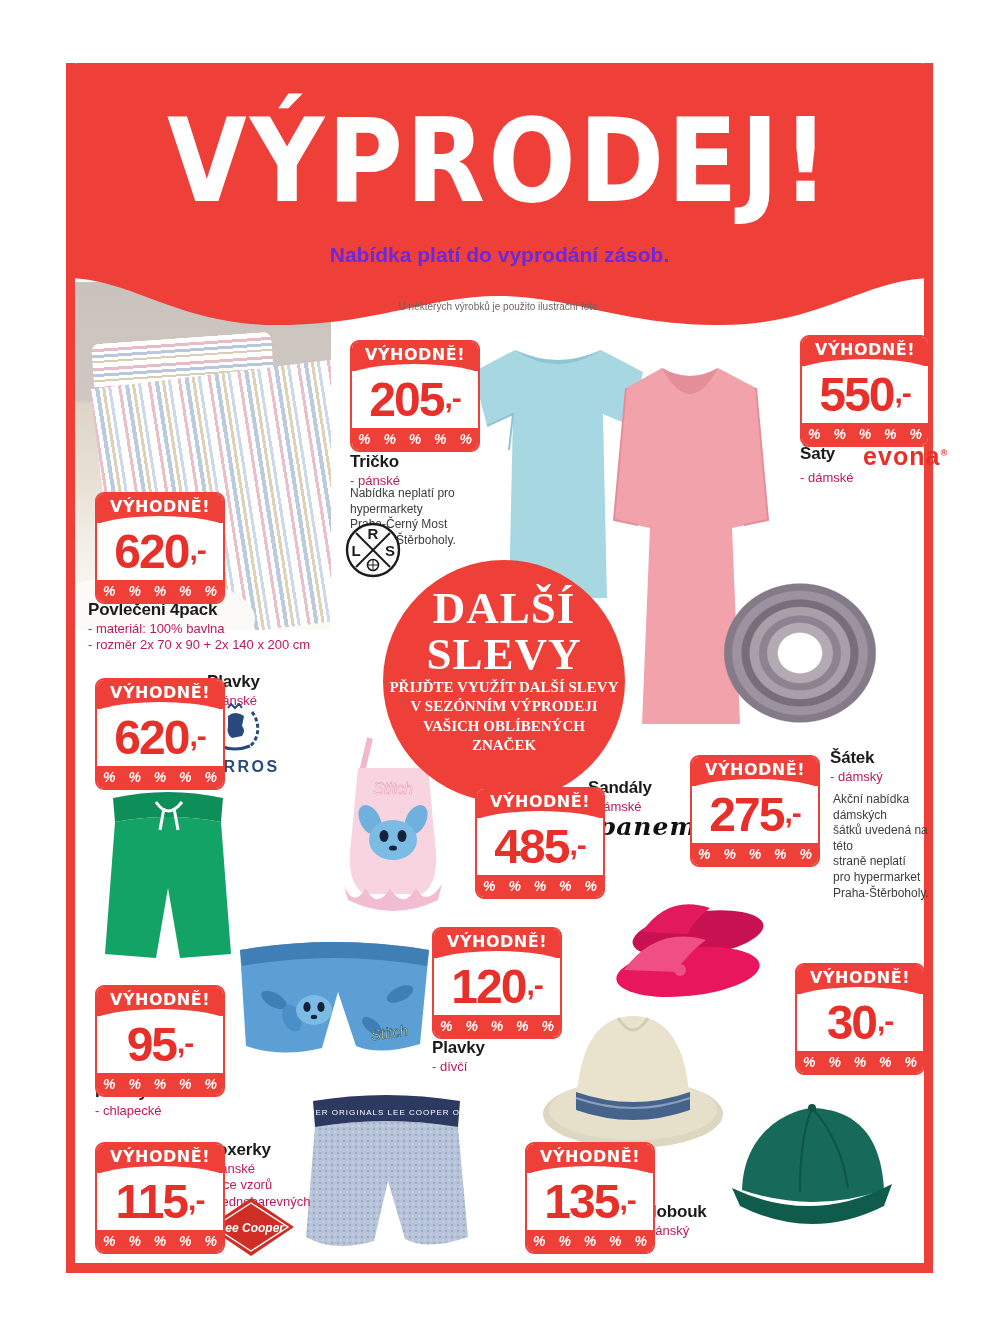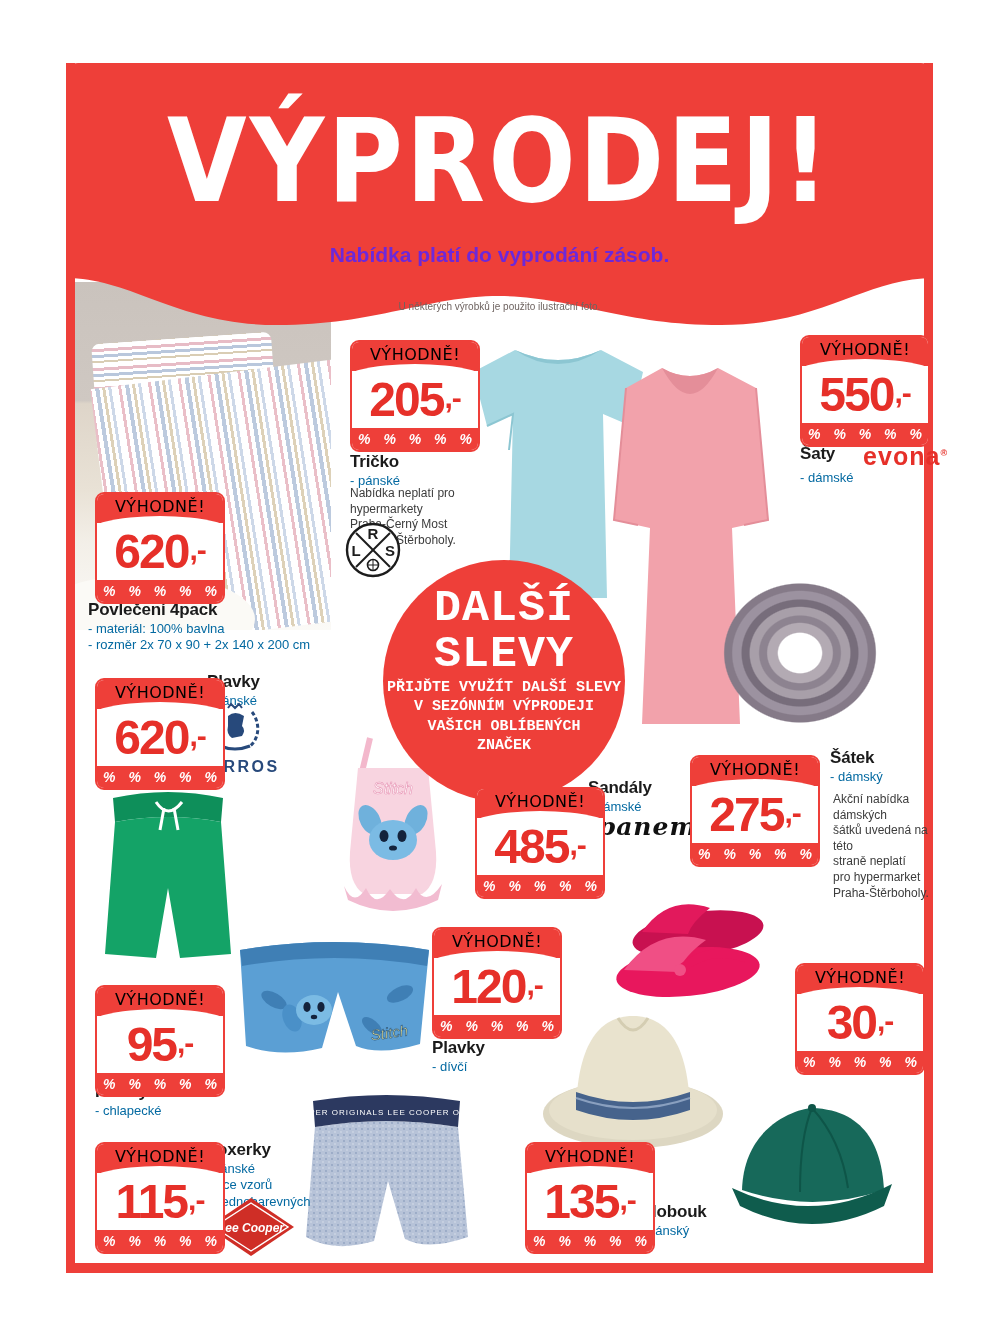--- a/index.html
+++ b/index.html
@@ -20,46 +20,46 @@
              color:#fff;font-family:"DejaVu Sans",sans-serif;font-weight:bold;
              font-size:103px;line-height:1.05;letter-spacing:3px;transform:scaleY(1.12);transform-origin:top;}
   .hdr-sub{position:absolute;left:66px;top:243px;width:867px;text-align:center;z-index:4;
            color:#6d28d9;font-weight:bold;font-size:21px;}
   .hdr-disc{position:absolute;left:66px;top:301px;width:867px;text-align:center;z-index:4;
             color:#6e6360;font-size:10px;}
 
   
   .promo{position:absolute;left:383px;top:560px;width:242px;height:242px;border-radius:50%;
          background:#ee3f39;z-index:4;color:#fff;text-align:center;
-         font-family:Liberation Mono, monospace;}
+         font-family:Liberation Serif, serif;}
   .promo-big{font-size:45px;font-weight:bold;line-height:1.02;letter-spacing:1px;}
   .promo-big.first{padding-top:26px;}
   .promo-body{margin-top:0;font-size:15px;font-weight:bold;line-height:1.3;white-space:pre-line;}
 
   
   .badge{position:absolute;width:130px;background:#fff;border:2px solid #ee3f39;
          border-radius:9px;z-index:6;overflow:hidden;box-sizing:border-box;}
   .bhead{position:relative;height:29px;background:#ee3f39;overflow:hidden;}
   .bhead::after{content:'';position:absolute;left:-12%;top:22px;width:124%;height:20px;
                 background:#fff;border-radius:50% 50% 0 0 / 100% 100% 0 0;}
-  .bhead span{position:relative;display:block;text-align:center;color:#000000;
-              font-weight:normal;font-size:16px;padding-top:3px;letter-spacing:.5px;
+  .bhead span{position:relative;display:block;text-align:center;color:#ffffff;
+              font-weight:bold;font-size:16px;padding-top:3px;letter-spacing:.5px;
               font-family:"DejaVu Sans",sans-serif;z-index:1;}
   .bprice{height:57px;display:flex;align-items:center;justify-content:center;
           color:#e63029;font-weight:bold;letter-spacing:-2px;
           font-family:"Liberation Sans",sans-serif;}
   .bprice .main{font-size:48px;}
   .bprice .suf{font-size:30px;letter-spacing:-1px;margin-left:1px;position:relative;top:-2px;}
   .bpct{height:22px;background:#ee3f39;color:#fff;font-weight:bold;font-size:14px;
         text-align:center;line-height:22px;word-spacing:9px;font-style:italic;}
 
   
   .plabel{position:absolute;z-index:5;color:#1b1b1b;}
   .pname{font-weight:bold;font-size:17px;letter-spacing:-.2px;}
-  .pdetail{font-size:13px;color:#0369a1;white-space:pre-wrap;line-height:1.25;margin-top:1px;}
+  .pdetail{font-size:13px;color:#be185d;white-space:pre-wrap;line-height:1.25;margin-top:1px;}
   .pnote{position:absolute;z-index:5;font-size:12px;color:#3c3c3c;line-height:1.3;white-space:pre-line;}
 
   
   .evona{font-size:25px;font-weight:bold;color:#e63029;letter-spacing:1px;line-height:1;}
   .evona sup{font-size:9px;color:#e63029;}
   .ipanema{font-family:"DejaVu Serif",serif;font-style:italic;font-weight:bold;
            font-size:25px;color:#111;letter-spacing:1px;}
   .lerros-txt{font-weight:bold;color:#27497b;font-size:16px;letter-spacing:2.5px;text-align:center;}
 
   

